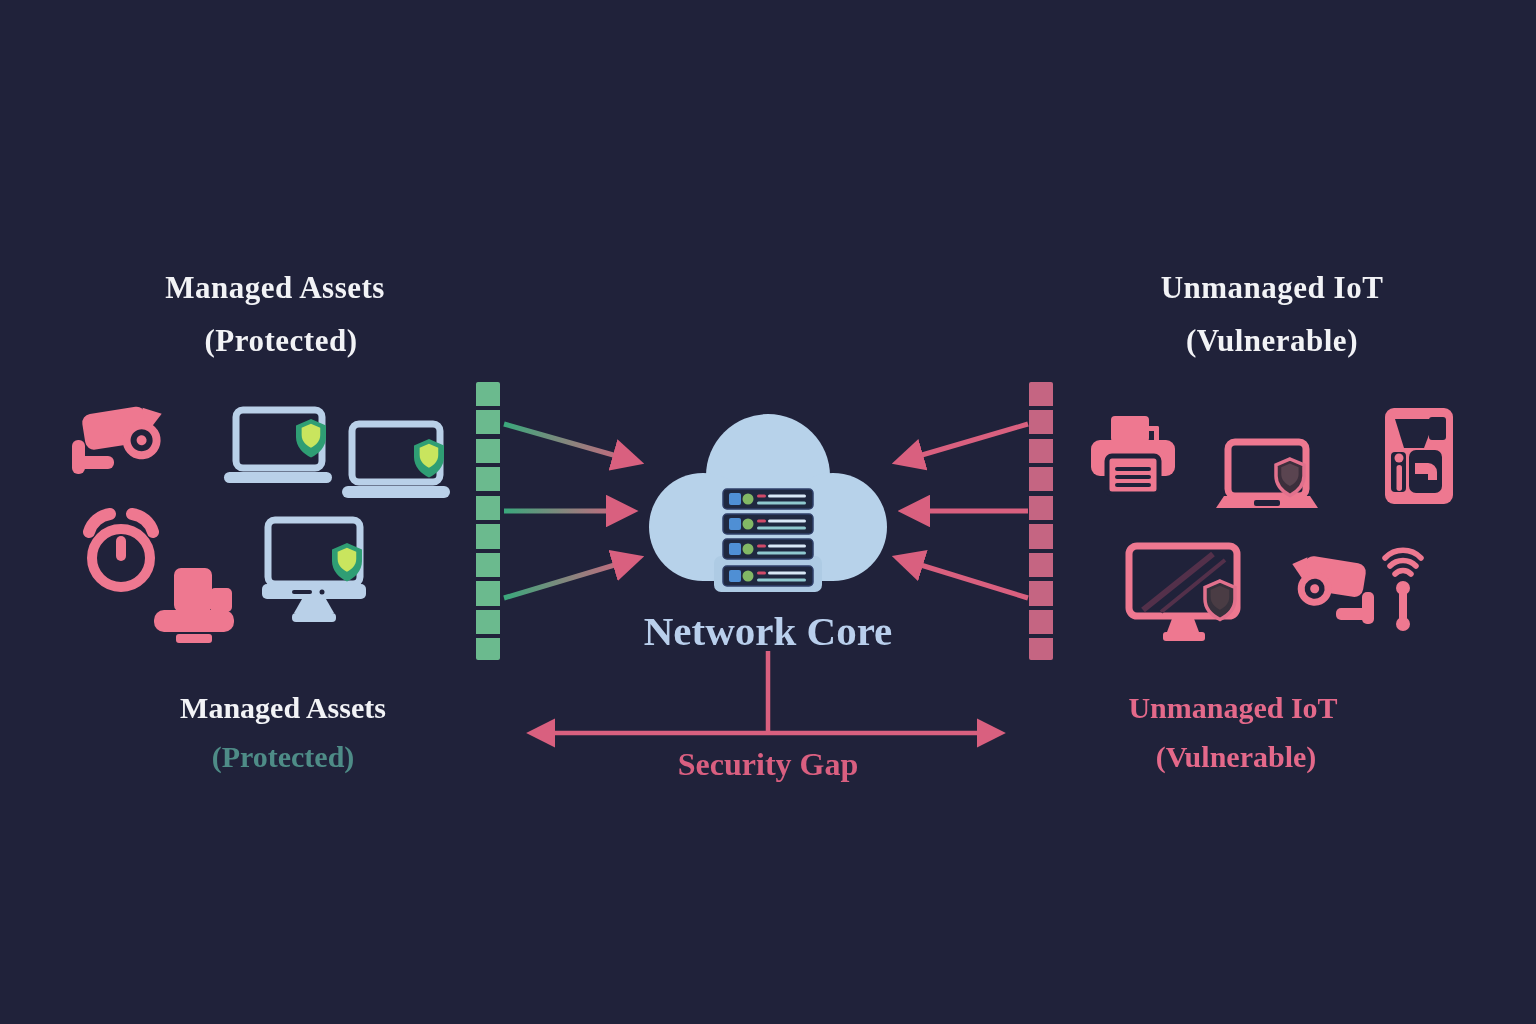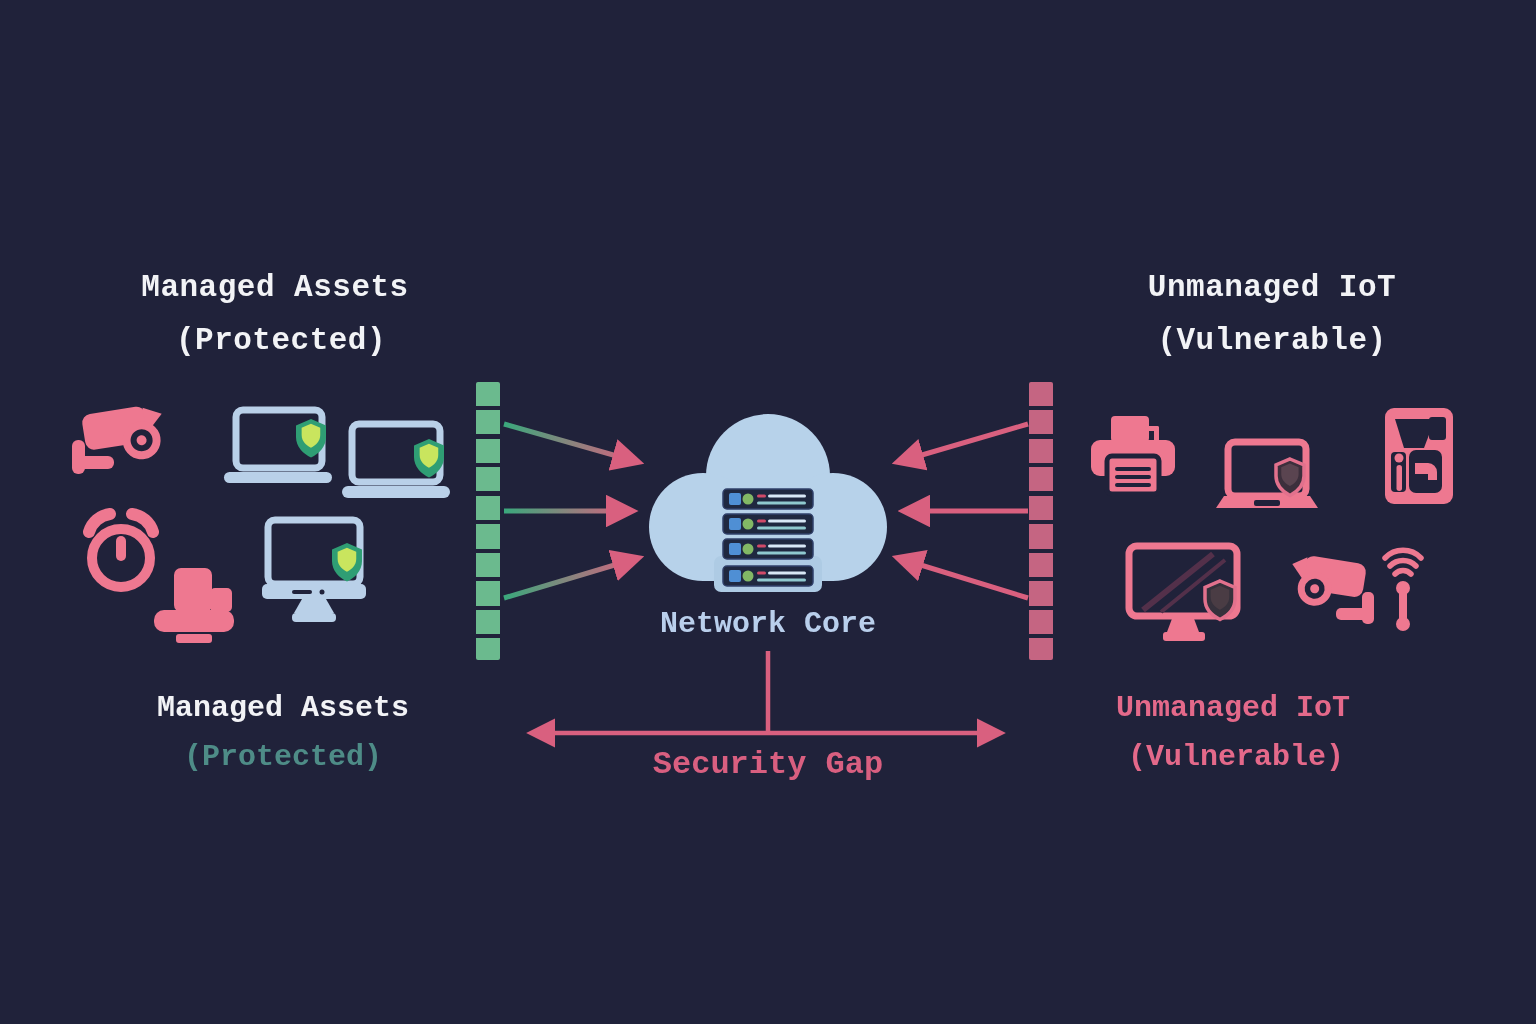--- a/index.html
+++ b/index.html
@@ -1,24 +1,24 @@
 <!DOCTYPE html>
 <html><head>
 <meta charset="utf-8">
 <style>
   html,body{margin:0;padding:0;background:#20223a;}
   .canvas{
     position:relative;width:1536px;height:1024px;overflow:hidden;
     background:#20223a;
-    font-family:Liberation Mono, monospace;
+    font-family:Liberation Serif, serif;
   }
   .abs{position:absolute;}
   .txt{position:absolute;transform:translateX(-50%);white-space:nowrap;font-weight:700;}
   .title{font-size:31px;color:#f2f3f6;letter-spacing:.5px;}
-  .core-label{font-size:30px;font-weight:600;color:#b9cfec;}
+  .core-label{font-size:41px;font-weight:600;color:#b9cfec;}
   .gap-label{font-size:32px;color:#d95f80;}
   .cap-white{font-size:30px;color:#f2f3f6;}
   .cap-teal{font-size:30px;color:#4e8c87;}
   .cap-pink{font-size:30px;color:#e4698a;}
   .bar{position:absolute;width:24px;height:278px;top:382px;border-radius:2px;}
   .bar-green{left:476px;background:repeating-linear-gradient(to bottom,#6bba8e 0 24px,rgba(0,0,0,0) 24px 28.5px);}
   .bar-pink{left:1029px;background:repeating-linear-gradient(to bottom,#c56582 0 24px,rgba(0,0,0,0) 24px 28.5px);}
   svg{display:block;}
 </style>
 </head>

